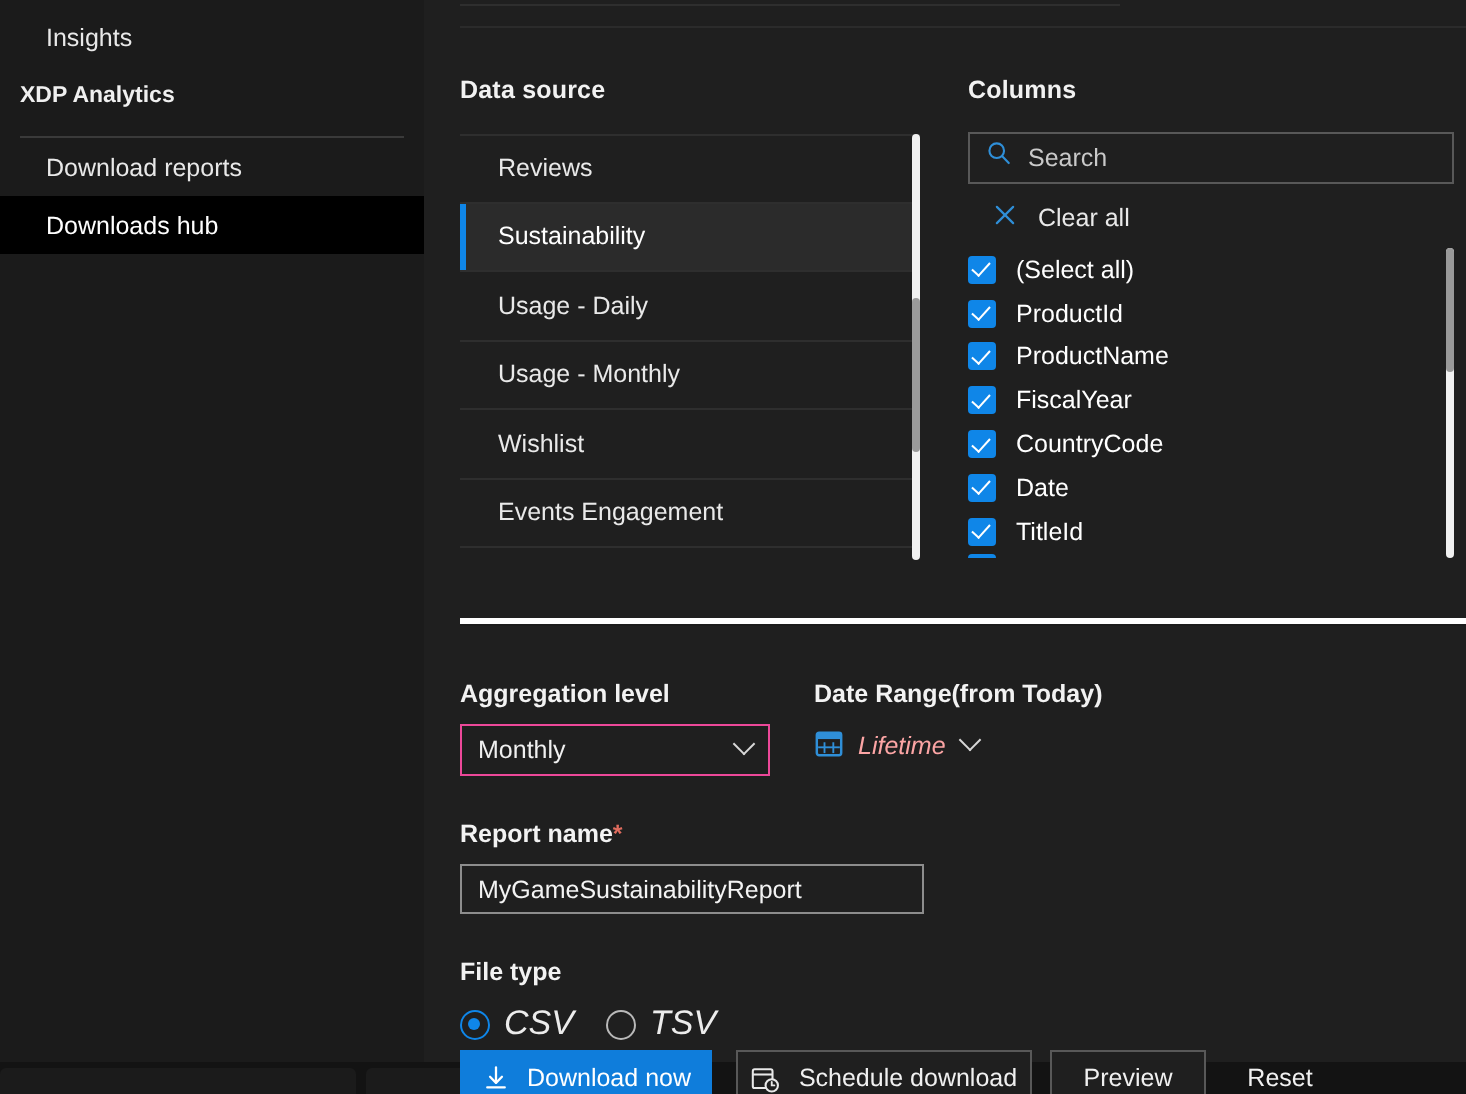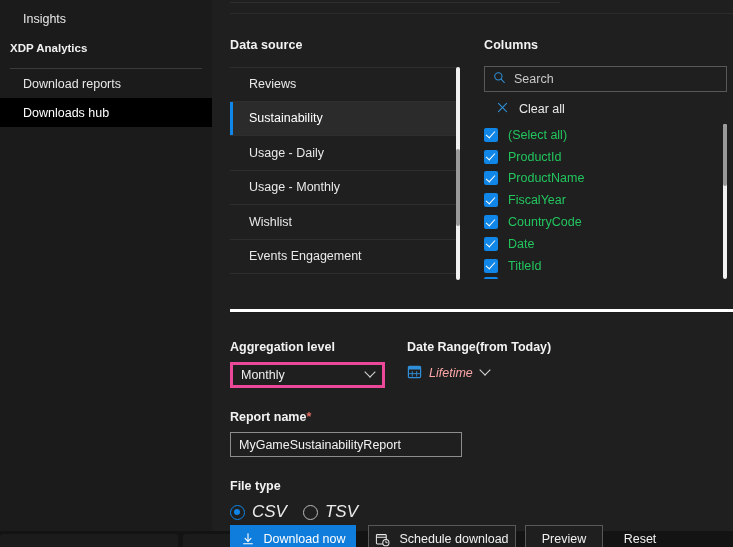--- a/index.html
+++ b/index.html
@@ -192,21 +192,21 @@
     margin-top: 5px;
     width: 243px;
     height: 155px;
     overflow: hidden;
   }
   .col-row {
     height: 21.8px;
     display: flex;
     align-items: center;
     font-size: 12.5px;
-    color: #22c55e;
+    color: #ffffff;
     cursor: pointer;
   }
   .cbox {
     width: 14px; height: 14px;
     border-radius: 2px;
     background: #0f86e8;
     margin-right: 10px;
     flex: 0 0 auto;
     position: relative;
   }
@@ -249,21 +249,21 @@
   .req { color: #e06c5e; font-weight: 700; }
 
   #agg-row { position: relative; height: 46px; }
   #agg-group { position: absolute; left: 0; top: 0; width: 170px; }
   #date-group { position: absolute; left: 177px; top: 0; width: 200px; }
 
   .select-box {
     margin-top: 8px;
     width: 155px; height: 26px;
     box-sizing: border-box;
-    border: 3px solid #ec4899;
+    border: 1px solid #ec4899;
     background: #1f1f1f;
     display: flex;
     align-items: center;
     padding: 0 8px;
     font-size: 12.5px;
     color: #f0f0f0;
     justify-content: space-between;
     cursor: pointer;
   }
   .chev {

